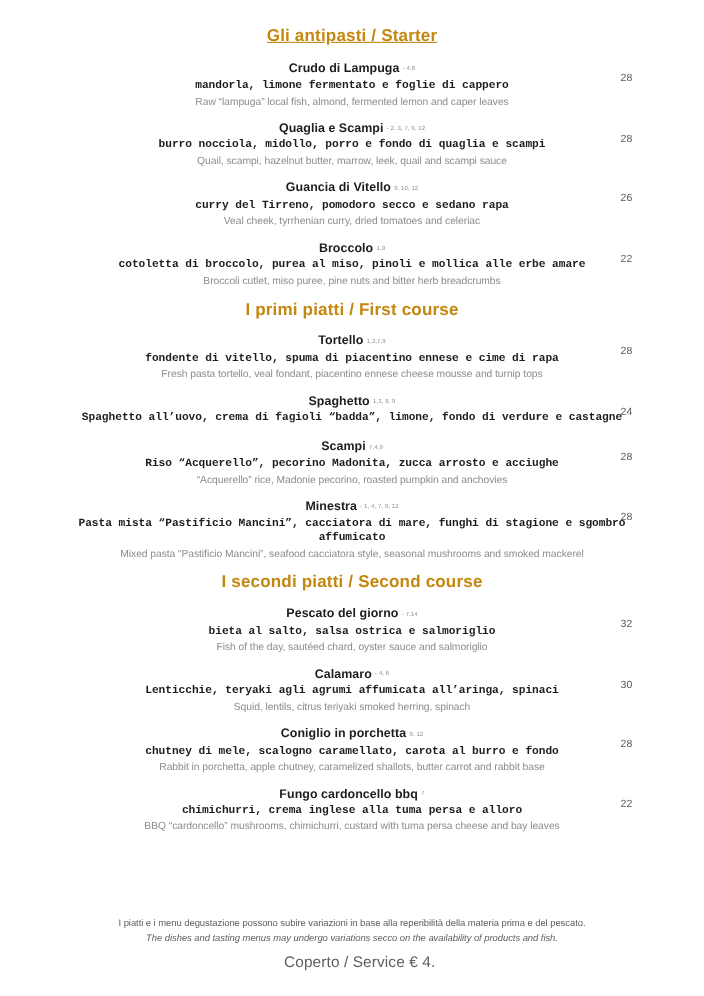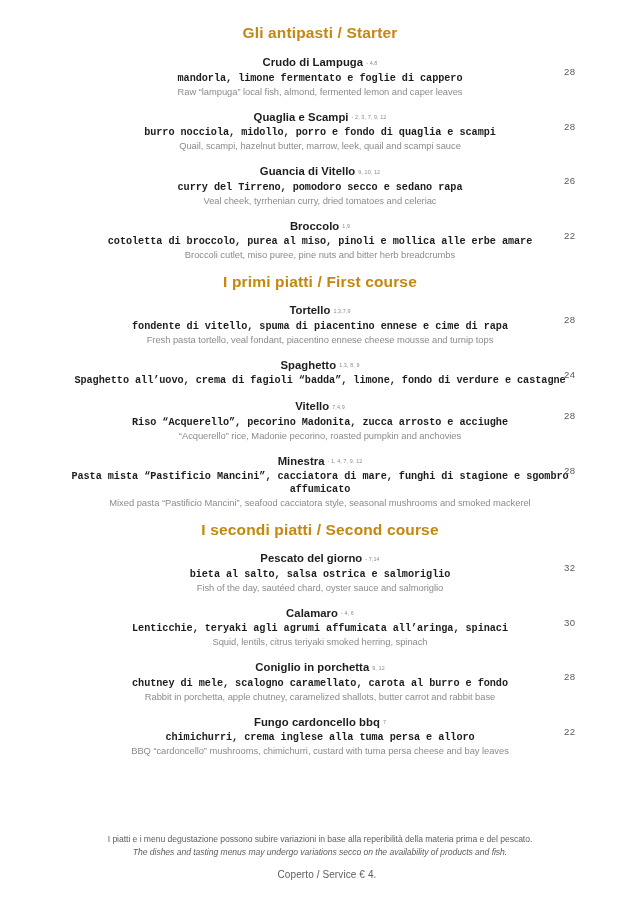--- a/index.html
+++ b/index.html
@@ -27,21 +27,21 @@
   }
   .section-heading {
     text-align: center;
     color: #c4870f;
     font-size: 15.5px;
     font-weight: bold;
     letter-spacing: 0.15px;
     margin: 0 0 12px 0;
     padding: 0;
   }
-  .section-starter .section-heading { margin-bottom: 13px; }
+  .section-starter .section-heading { margin-bottom: 13px; text-decoration: underline; }
 
   .dish {
     position: relative;
     padding: 0 68px 0 68px;
     margin: 0 0 12px 0;
   }
   .dish-main {
     text-align: center;
   }
   .dish-title {
@@ -109,21 +109,21 @@
   .footer-line2 {
     font-size: 8.6px;
     color: #5e5e5e;
     font-style: italic;
     line-height: 13px;
     letter-spacing: -0.05px;
     display: block;
     margin-bottom: 9px;
   }
   .footer-service {
-    font-size: 10px;
+    font-size: 14px;
     color: #5e5e5e;
     line-height: 13px;
     letter-spacing: 0.1px;
     display: block;
     padding-left: 14px;
   }
 </style>
 </head>
 <body>
 
@@ -177,21 +177,21 @@
         </div>
         <div class="dish">
           <div class="dish-main">
             <span class="dish-title"><span>Spaghetto</span><span class="allerg">1,3, 8, 9</span></span>
             <span class="dish-it">Spaghetto all’uovo, crema di fagioli “badda”, limone, fondo di verdure e castagne</span>
           </div>
           <div class="dish-price">24</div>
         </div>
         <div class="dish">
           <div class="dish-main">
-            <span class="dish-title"><span>Vitello</span><span class="allerg">7,4,9</span></span>
+            <span class="dish-title"><span>Scampi</span><span class="allerg">7,4,9</span></span>
             <span class="dish-it">Riso “Acquerello”, pecorino Madonita, zucca arrosto e acciughe</span>
             <span class="dish-en">“Acquerello” rice, Madonie pecorino, roasted pumpkin and anchovies</span>
           </div>
           <div class="dish-price">28</div>
         </div>
         <div class="dish">
           <div class="dish-main">
             <span class="dish-title"><span>Minestra</span><span class="allerg">- 1, 4, 7, 9, 12</span></span>
             <span class="dish-it">Pasta mista “Pastificio Mancini”, cacciatora di mare, funghi di stagione e sgombro affumicato</span>
             <span class="dish-en">Mixed pasta “Pastificio Mancini”, seafood cacciatora style, seasonal mushrooms and smoked mackerel</span>

